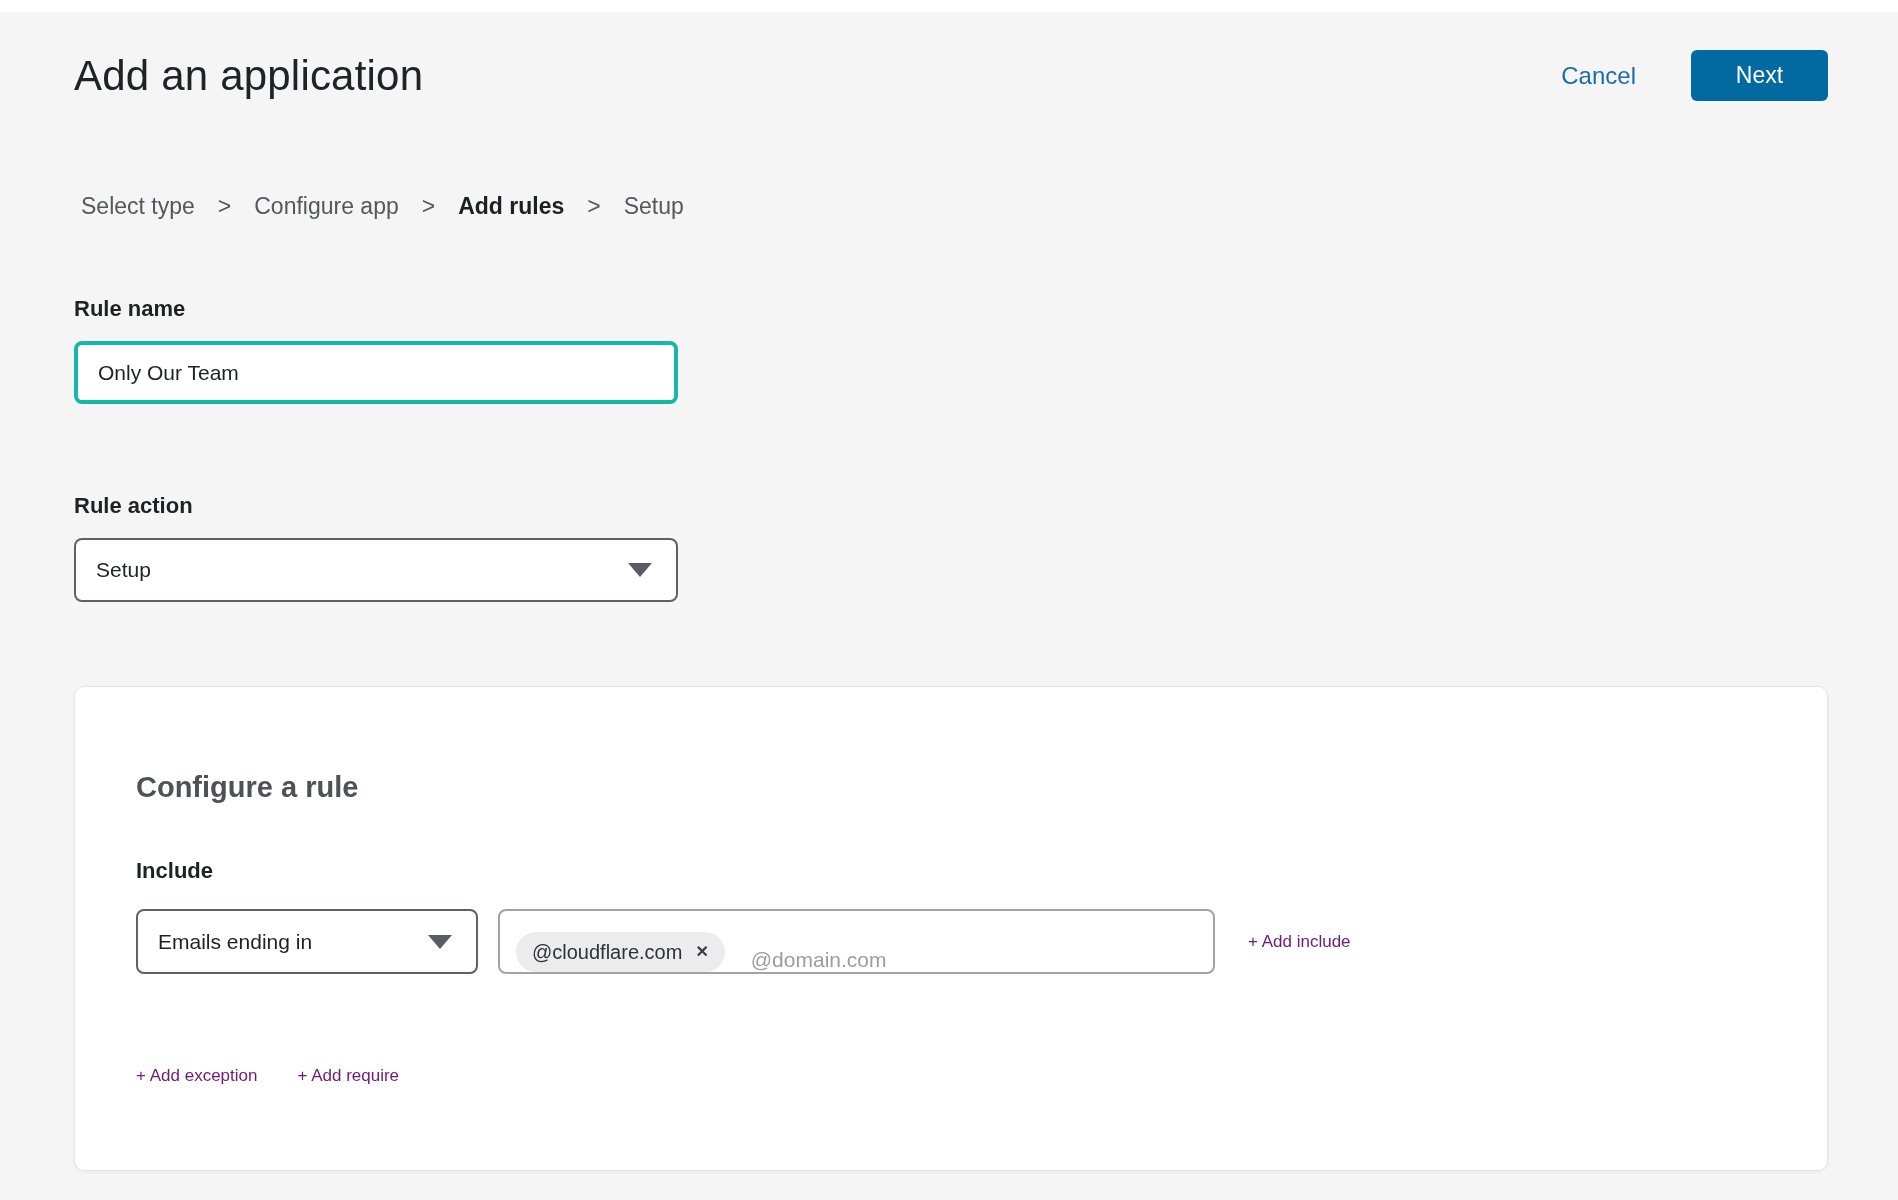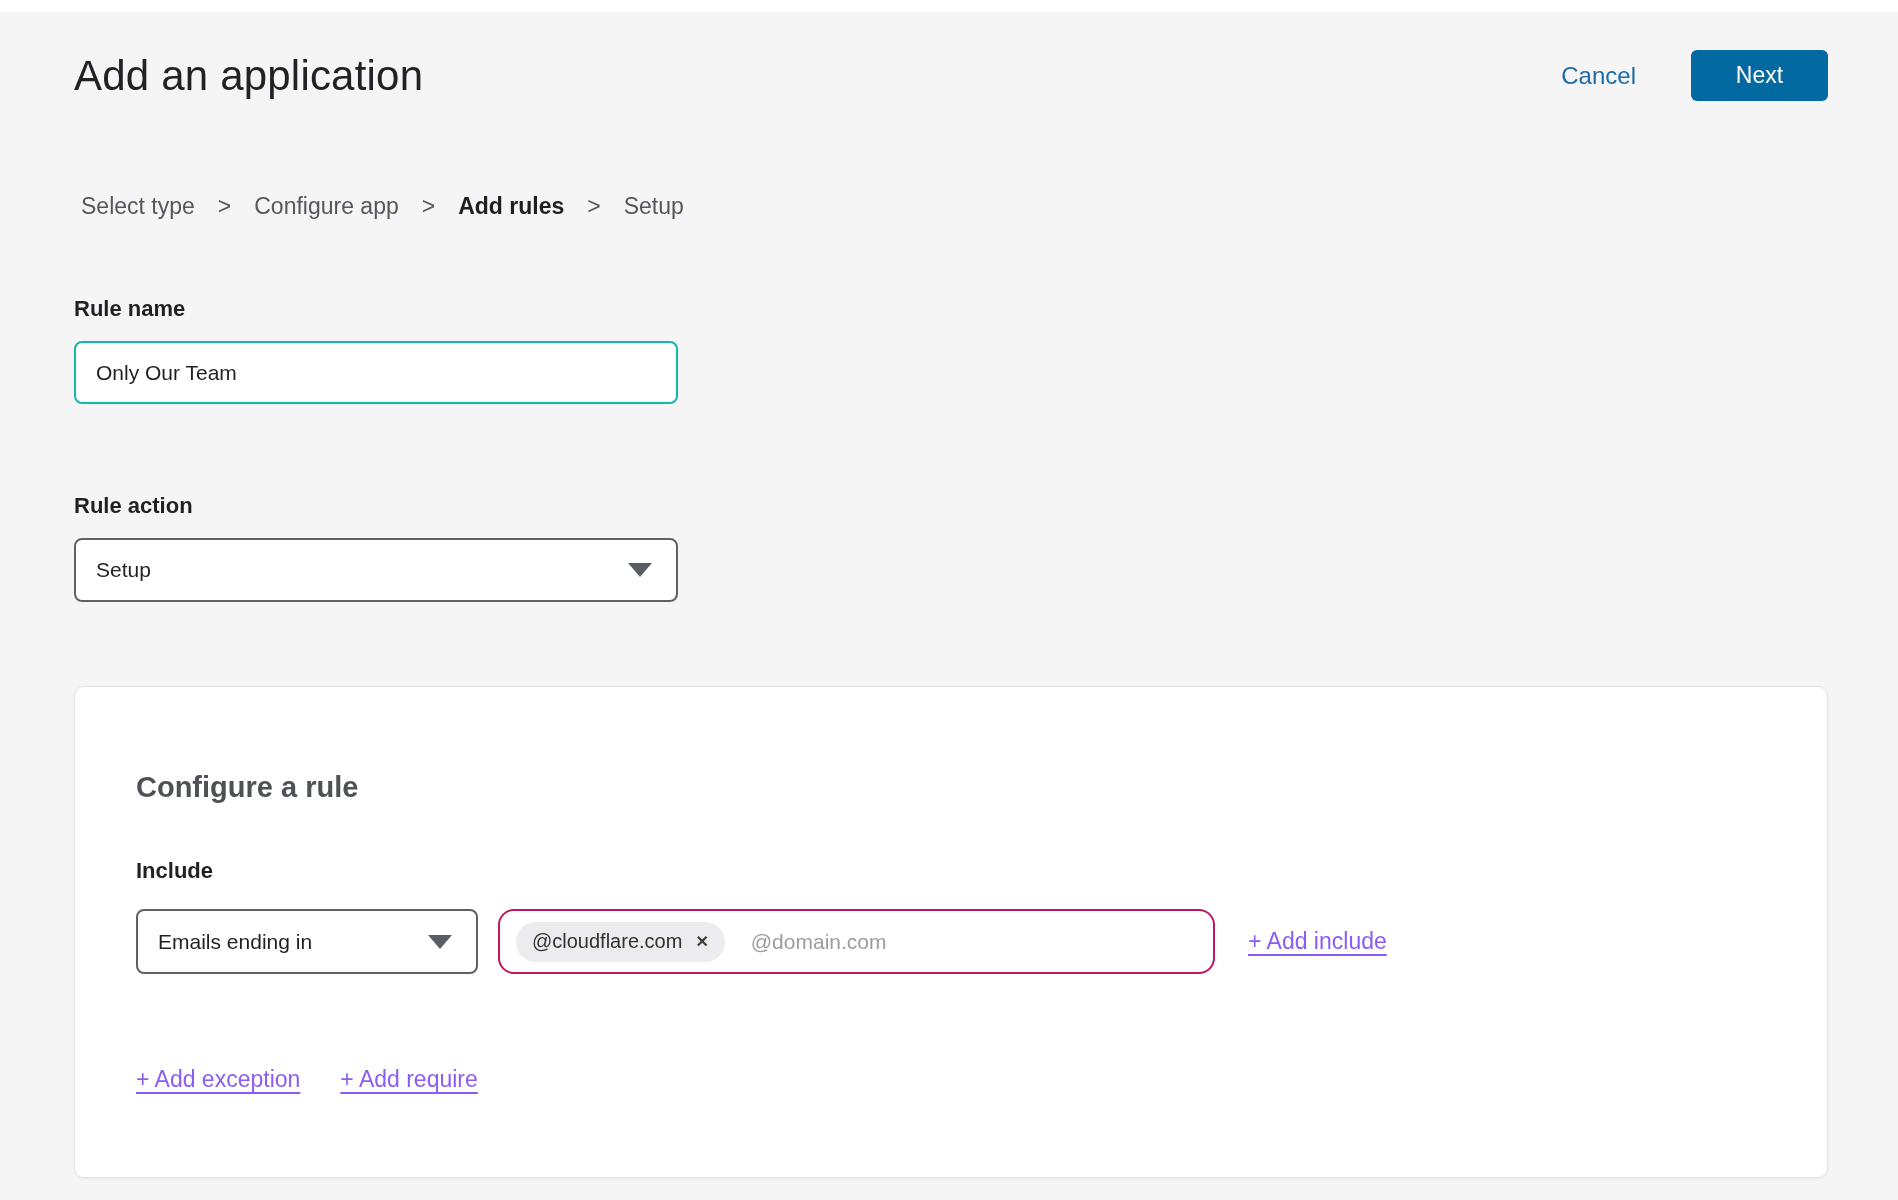--- a/index.html
+++ b/index.html
@@ -66,21 +66,21 @@
     font-weight: 700;
     color: #1f2124;
   }
   .field-block-name { margin-top: 76px; }
   .field-block-action { margin-top: 89px; }
   .text-input {
     margin-top: 19px;
     width: 604px;
     height: 63px;
     background: #ffffff;
-    border: 2px solid #14b8a6;
+    border: 4px solid #14b8a6;
     border-radius: 8px;
     font-size: 21px;
     font-family: "Liberation Sans", sans-serif;
     color: #1f2124;
     padding: 0 20px;
     display: block;
   }
   .select-box {
     margin-top: 19px;
     width: 604px;
@@ -127,24 +127,24 @@
     width: 342px;
     height: 65px;
     margin-top: 0;
     margin-right: 20px;
     flex: none;
   }
   .tag-input {
     width: 717px;
     height: 65px;
     background: #ffffff;
-    border: 2px solid #be185d;
-    border-radius: 16px;
-    display: flex;
-    align-items: center;
+    border: 2px solid #a3a3a3;
+    border-radius: 8px;
+    display: flex;
+    align-items: flex-end;
     padding: 0 16px;
     cursor: text;
   }
   .tag-chip {
     height: 40px;
     background: #ececee;
     border-radius: 20px;
     display: flex;
     align-items: center;
     gap: 13px;
@@ -166,23 +166,22 @@
     font-size: 21px;
     font-family: "Liberation Sans", sans-serif;
     color: #1f2124;
     margin-left: 26px;
     flex: 1;
     min-width: 50px;
     background: transparent;
   }
   .tag-text-input::placeholder { color: #9b9ca1; }
   .text-link {
-    font-size: 23px;
-    color: #8b5cf6;
-    text-decoration: underline;
+    font-size: 17px;
+    color: #701a75;
     text-underline-offset: 5px;
     cursor: pointer;
   }
   .add-include-link { margin-left: 33px; }
   .card-links {
     margin-top: 92px;
     display: flex;
     gap: 40px;
     align-items: center;
   }

